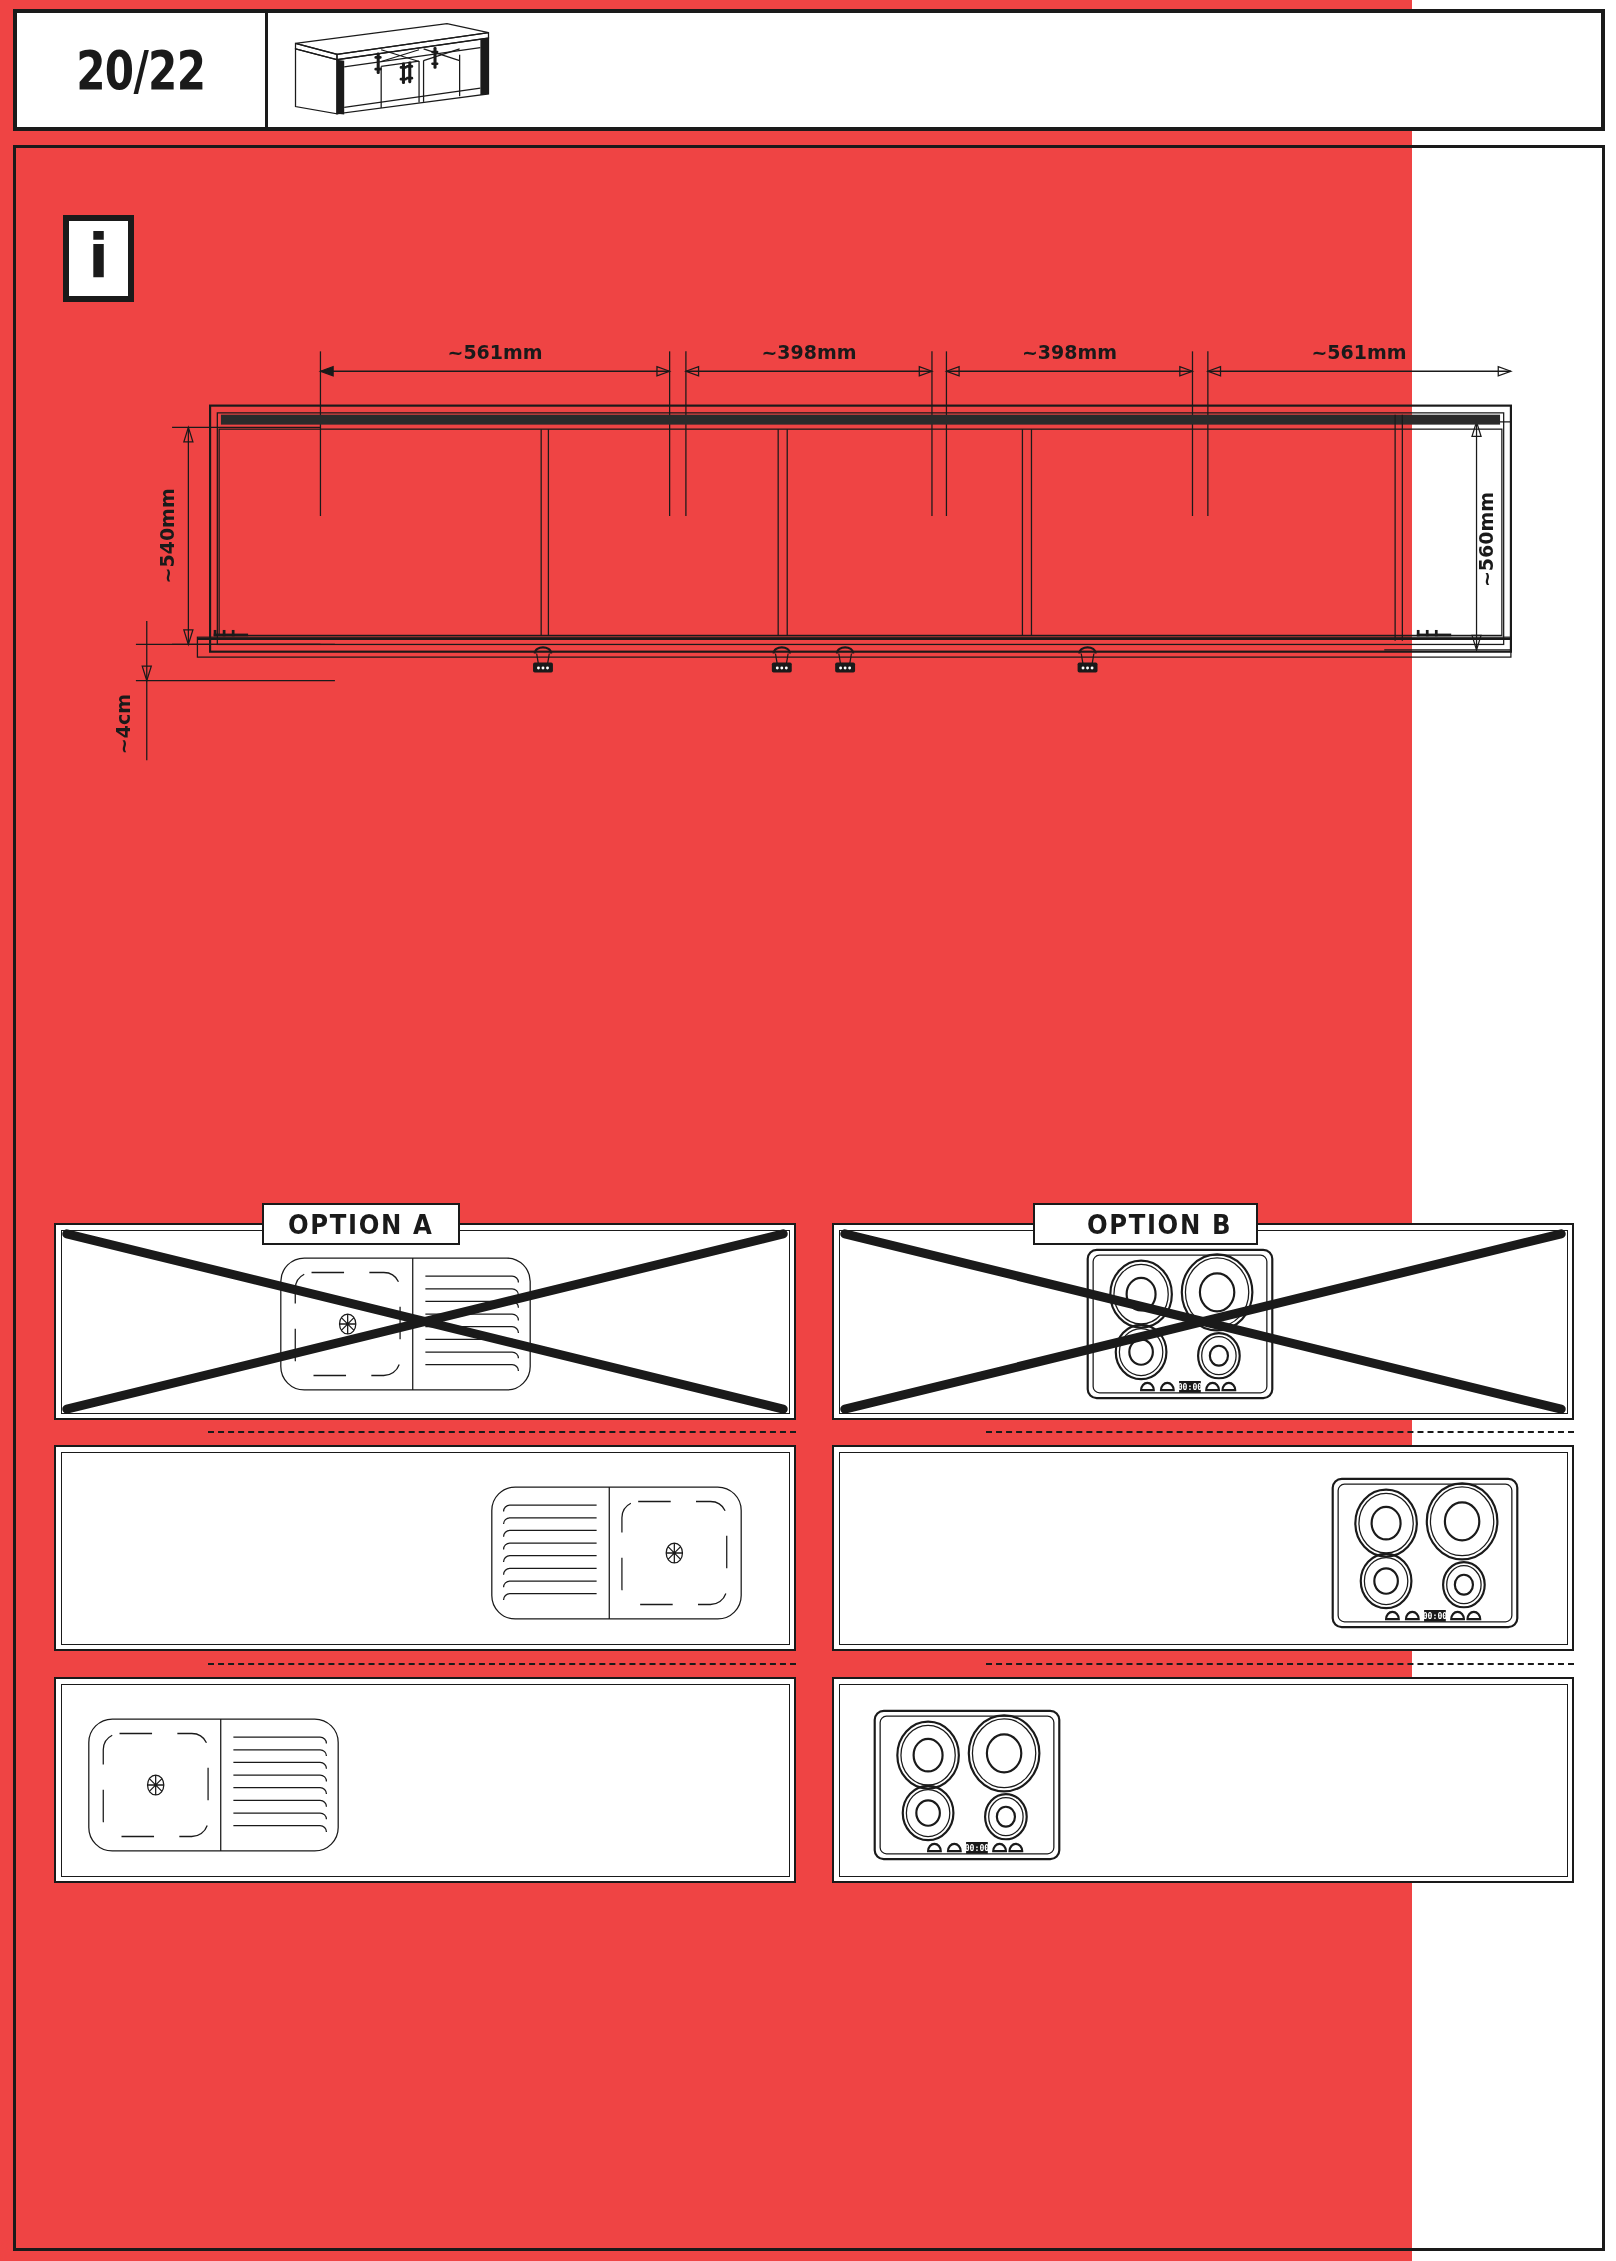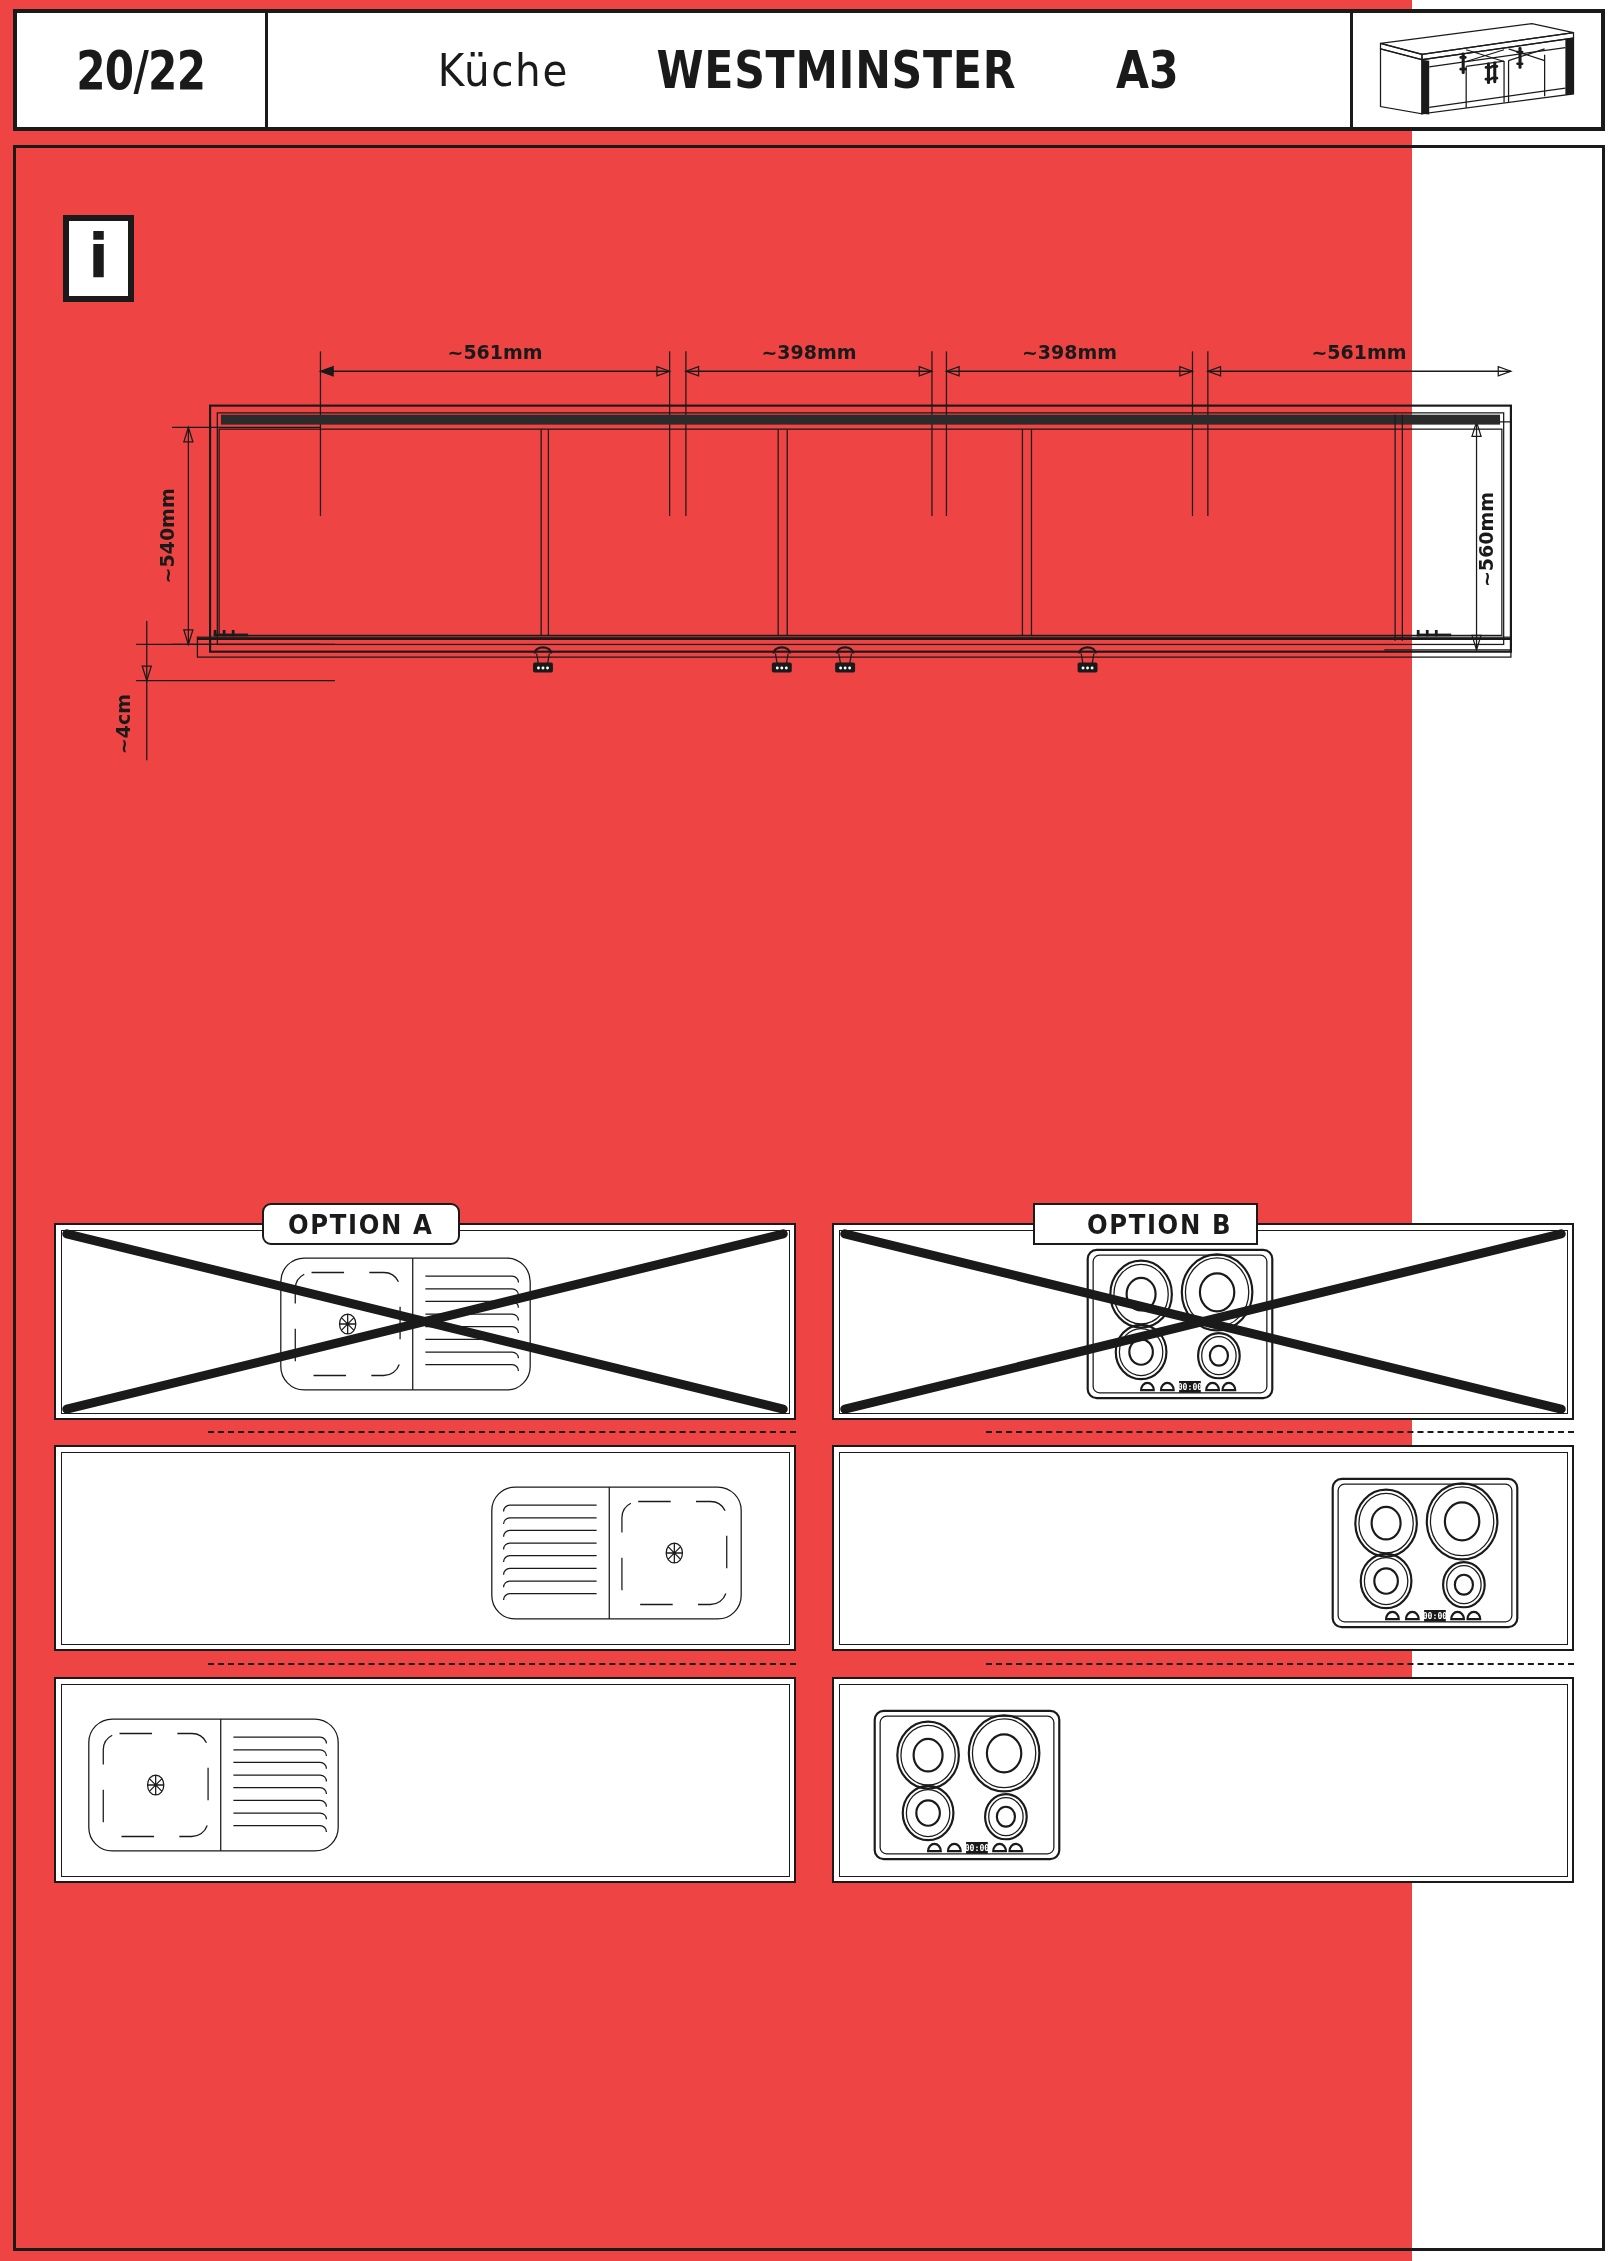--- a/index.html
+++ b/index.html
@@ -164,21 +164,21 @@
     padding: 0 16.3px;
   }
   .opt-label span {
     font-family: "DejaVu Sans", sans-serif;
     font-weight: bold;
     font-size: 27px;
     letter-spacing: 1.8px;
     color: #1a1a1a;
     transform: scaleX(0.9);
   }
-  .opt-label.a { left: 208px; border-radius: 9px; }
+  .opt-label.a { left: 208px; }
   .opt-label.b { left: 201px; padding-left: 44px; }
 
   .panel {
     position: absolute;
     left: 0;
     width: 742px;
     border: 2.7px solid #1a1a1a;
     background: #fff;
     padding-left: 40px;
   }
@@ -217,25 +217,20 @@
 <body>
 
 <div class="page">
 
   <div class="title-block">
 
     <div class="tb-pageno">
       <span>20/22</span>
     </div>
 
-    <div class="tb-title">
-      <span class="t-sub">Küche</span>
-      <span class="t-main">WESTMINSTER</span>
-      <span class="t-code">A3</span>
-    </div>
 
     <div class="tb-thumb">
 
       <svg width="208" height="101" viewBox="0 0 230 112">
 
         <polygon class="thin" points="8,26 176,4 222,14 54,38" fill="#fff"></polygon>
 
         <polygon class="thin" points="8,26 54,38 54,44 8,32" fill="#fff"></polygon>
         <polygon class="thin" points="54,38 222,14 222,20 54,44" fill="#fff"></polygon>
 

